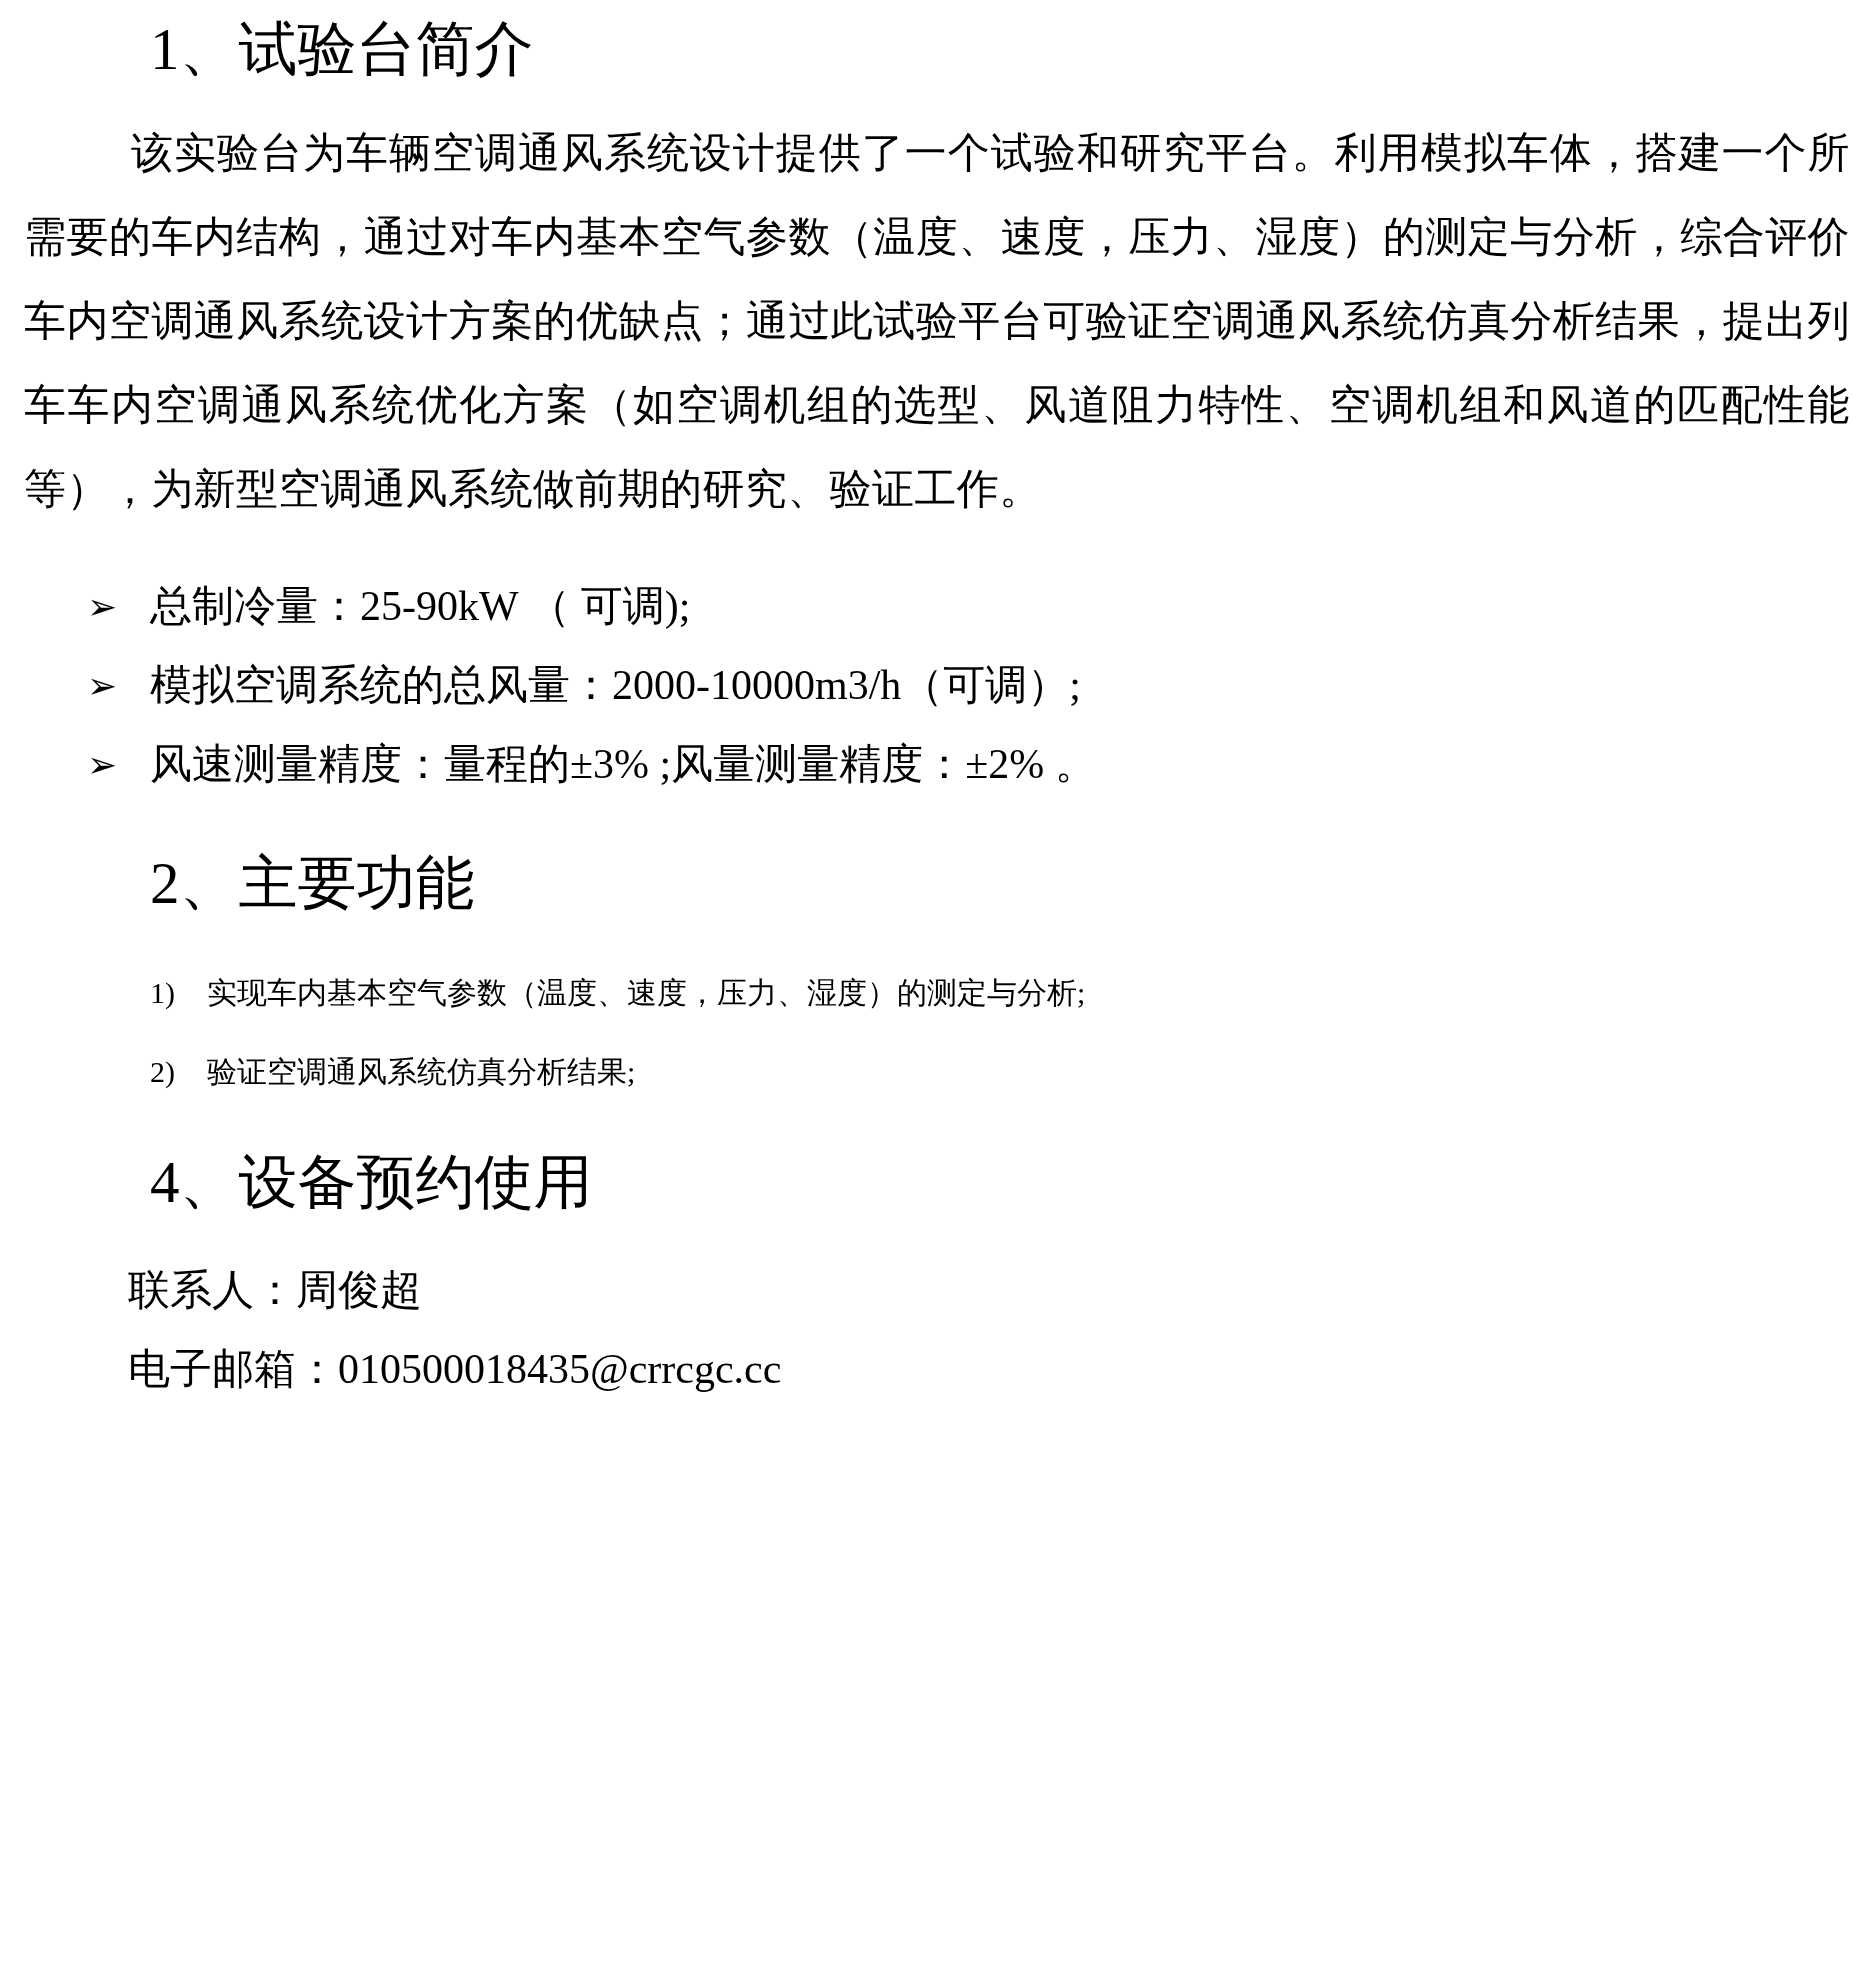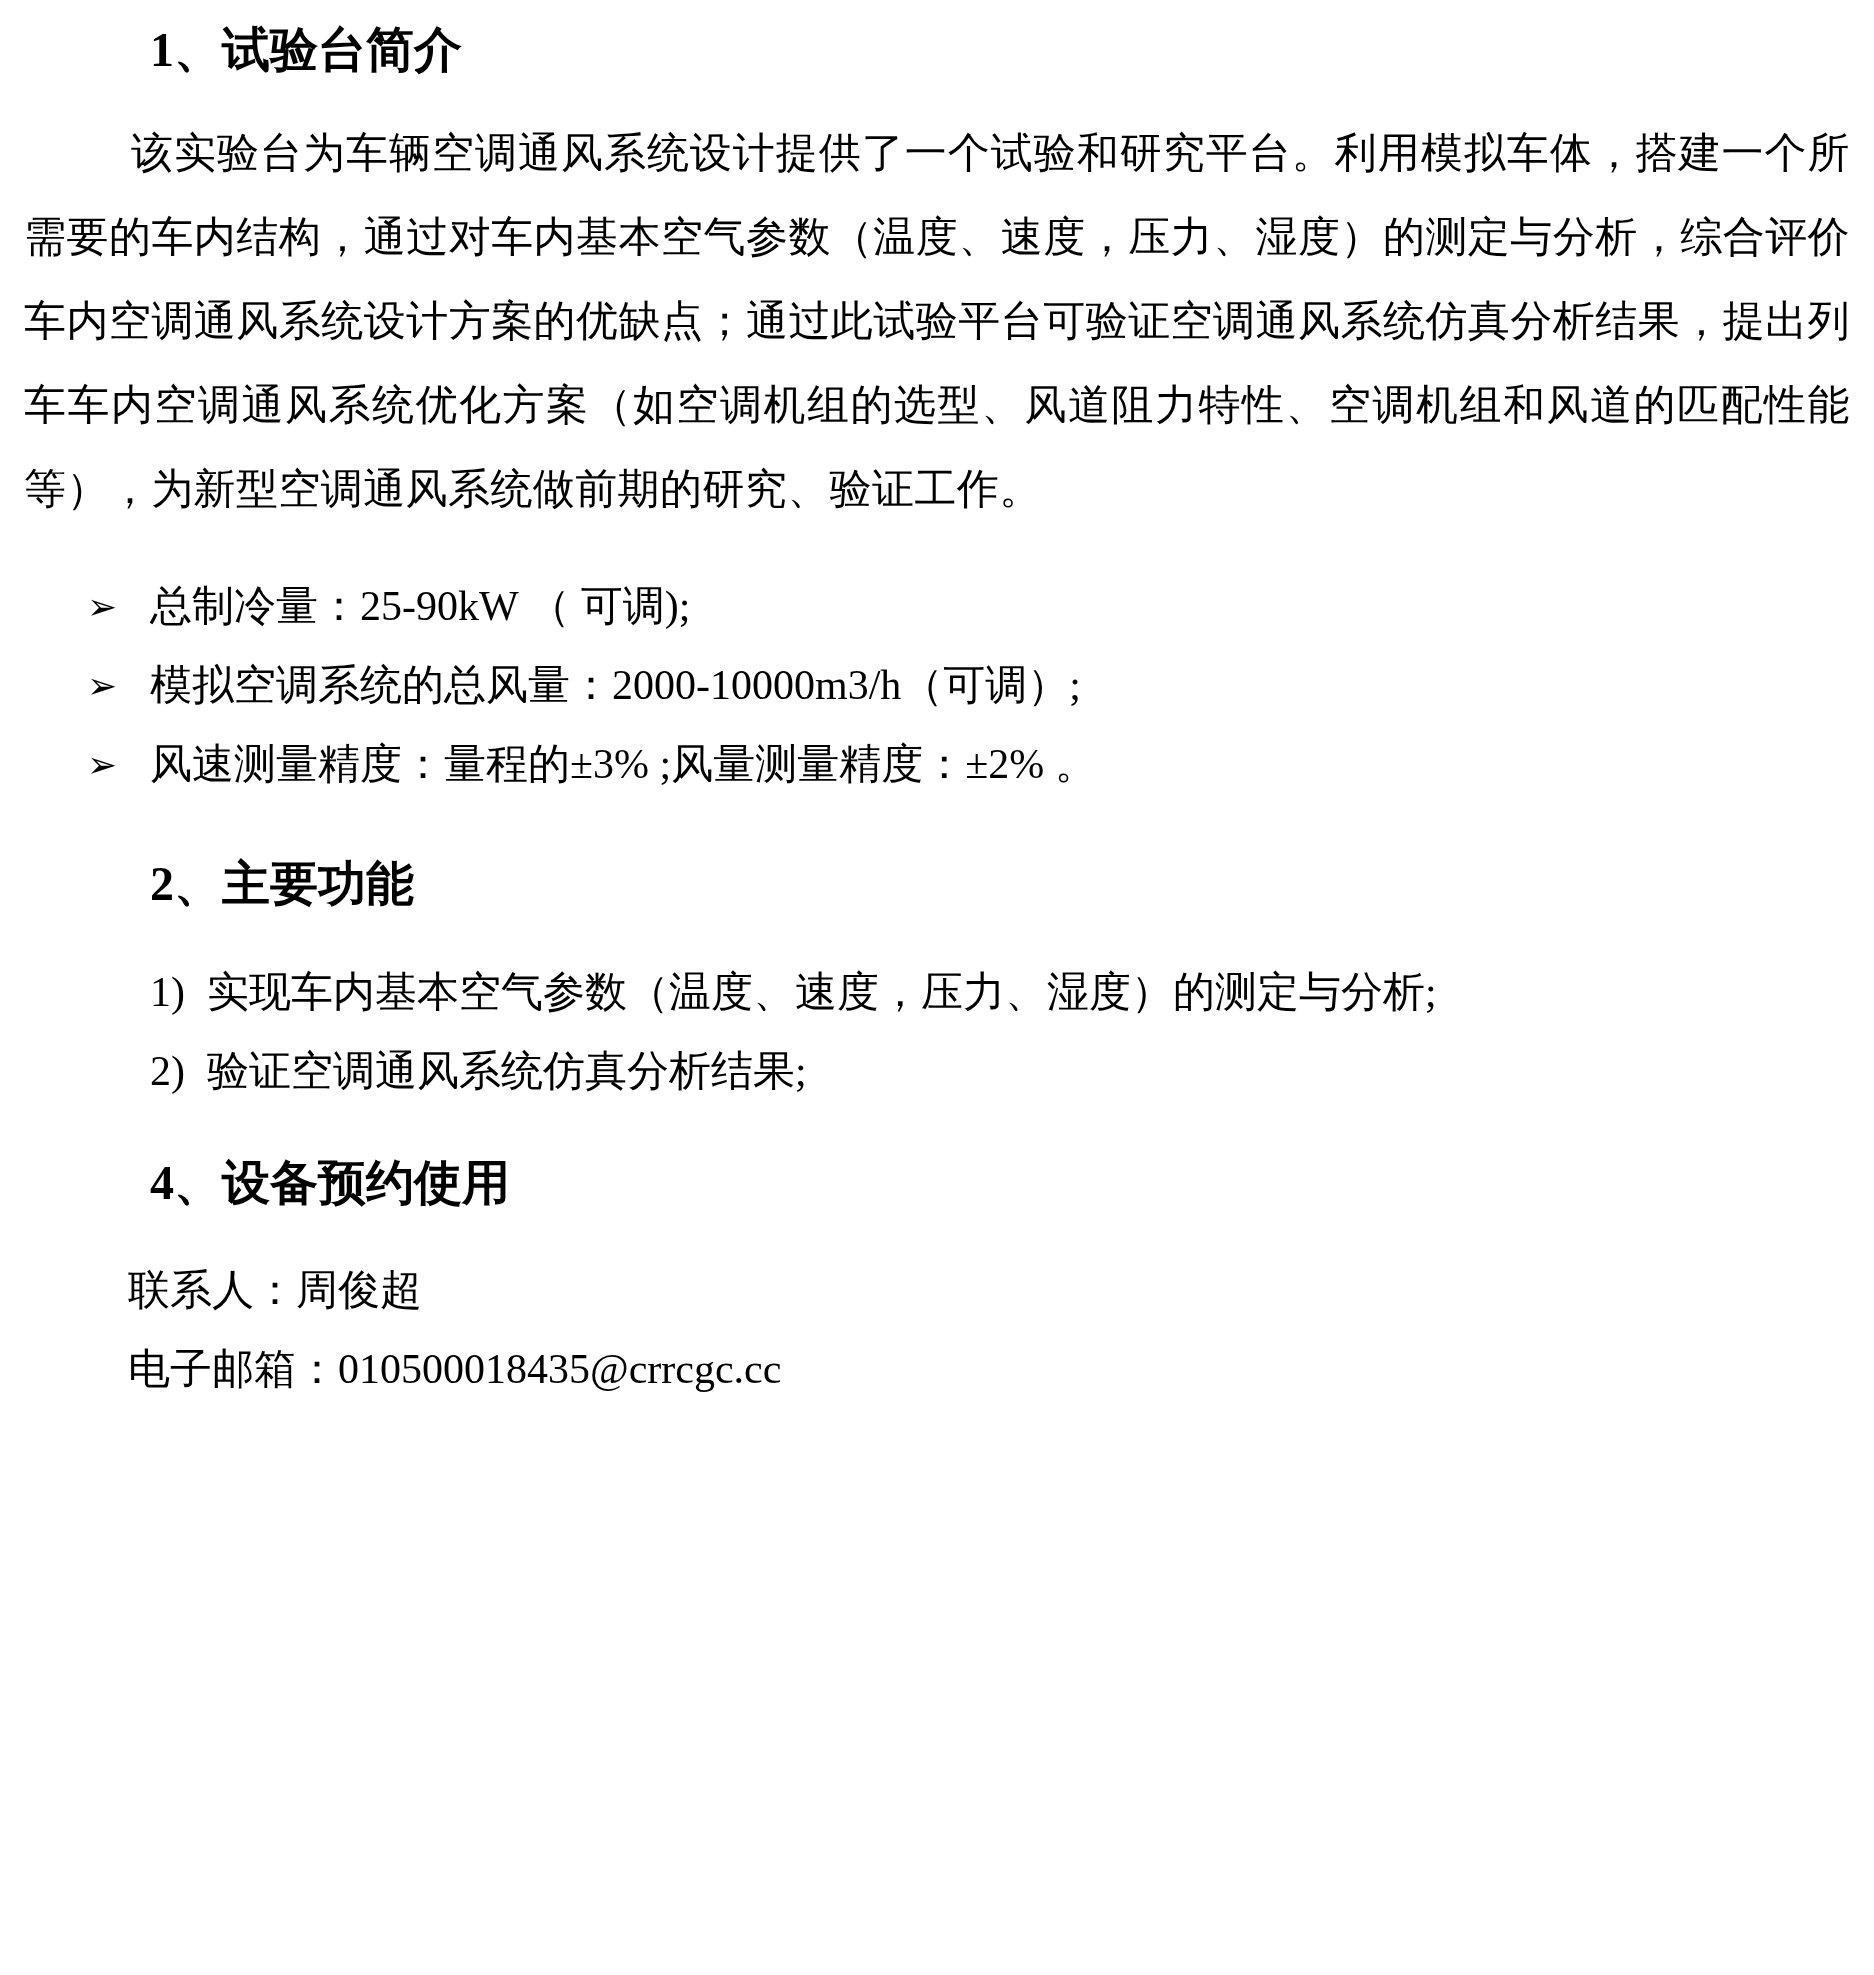--- a/index.html
+++ b/index.html
@@ -13,22 +13,22 @@
     color: #000000;
     font-family: "Liberation Serif", "DejaVu Serif", serif;
     overflow: hidden;
   }
   .page {
     padding: 10px 24px 0 24px;
     box-sizing: border-box;
     width: 1874px;
   }
   .heading {
-    font-size: 48px;
-    font-weight: bold;
+    font-size: 59px;
+    font-weight: normal;
     line-height: 63px;
     margin: 0 0 0 126px;
     white-space: nowrap;
   }
   .heading-1 { margin-top: 8px; }
   .heading-2 { margin-top: 20px; }
   .heading-3 { margin-top: 48px; }
   .heading-4 { margin-top: 40px; }
 
   .para {
@@ -53,21 +53,21 @@
     left: 63px;
     top: 0;
     font-family: "DejaVu Sans", sans-serif;
     font-size: 36px;
     line-height: 79px;
   }
 
   .num-list { margin-top: 38px; }
   .num-row {
     padding-left: 126px;
-    font-size: 42px;
+    font-size: 30px;
     line-height: 79px;
   }
   .num-marker {
     display: inline-block;
     min-width: 57px;
   }
 
   .contacts { margin-top: 37px; }
   .contact-row {
     margin-left: 104px;

